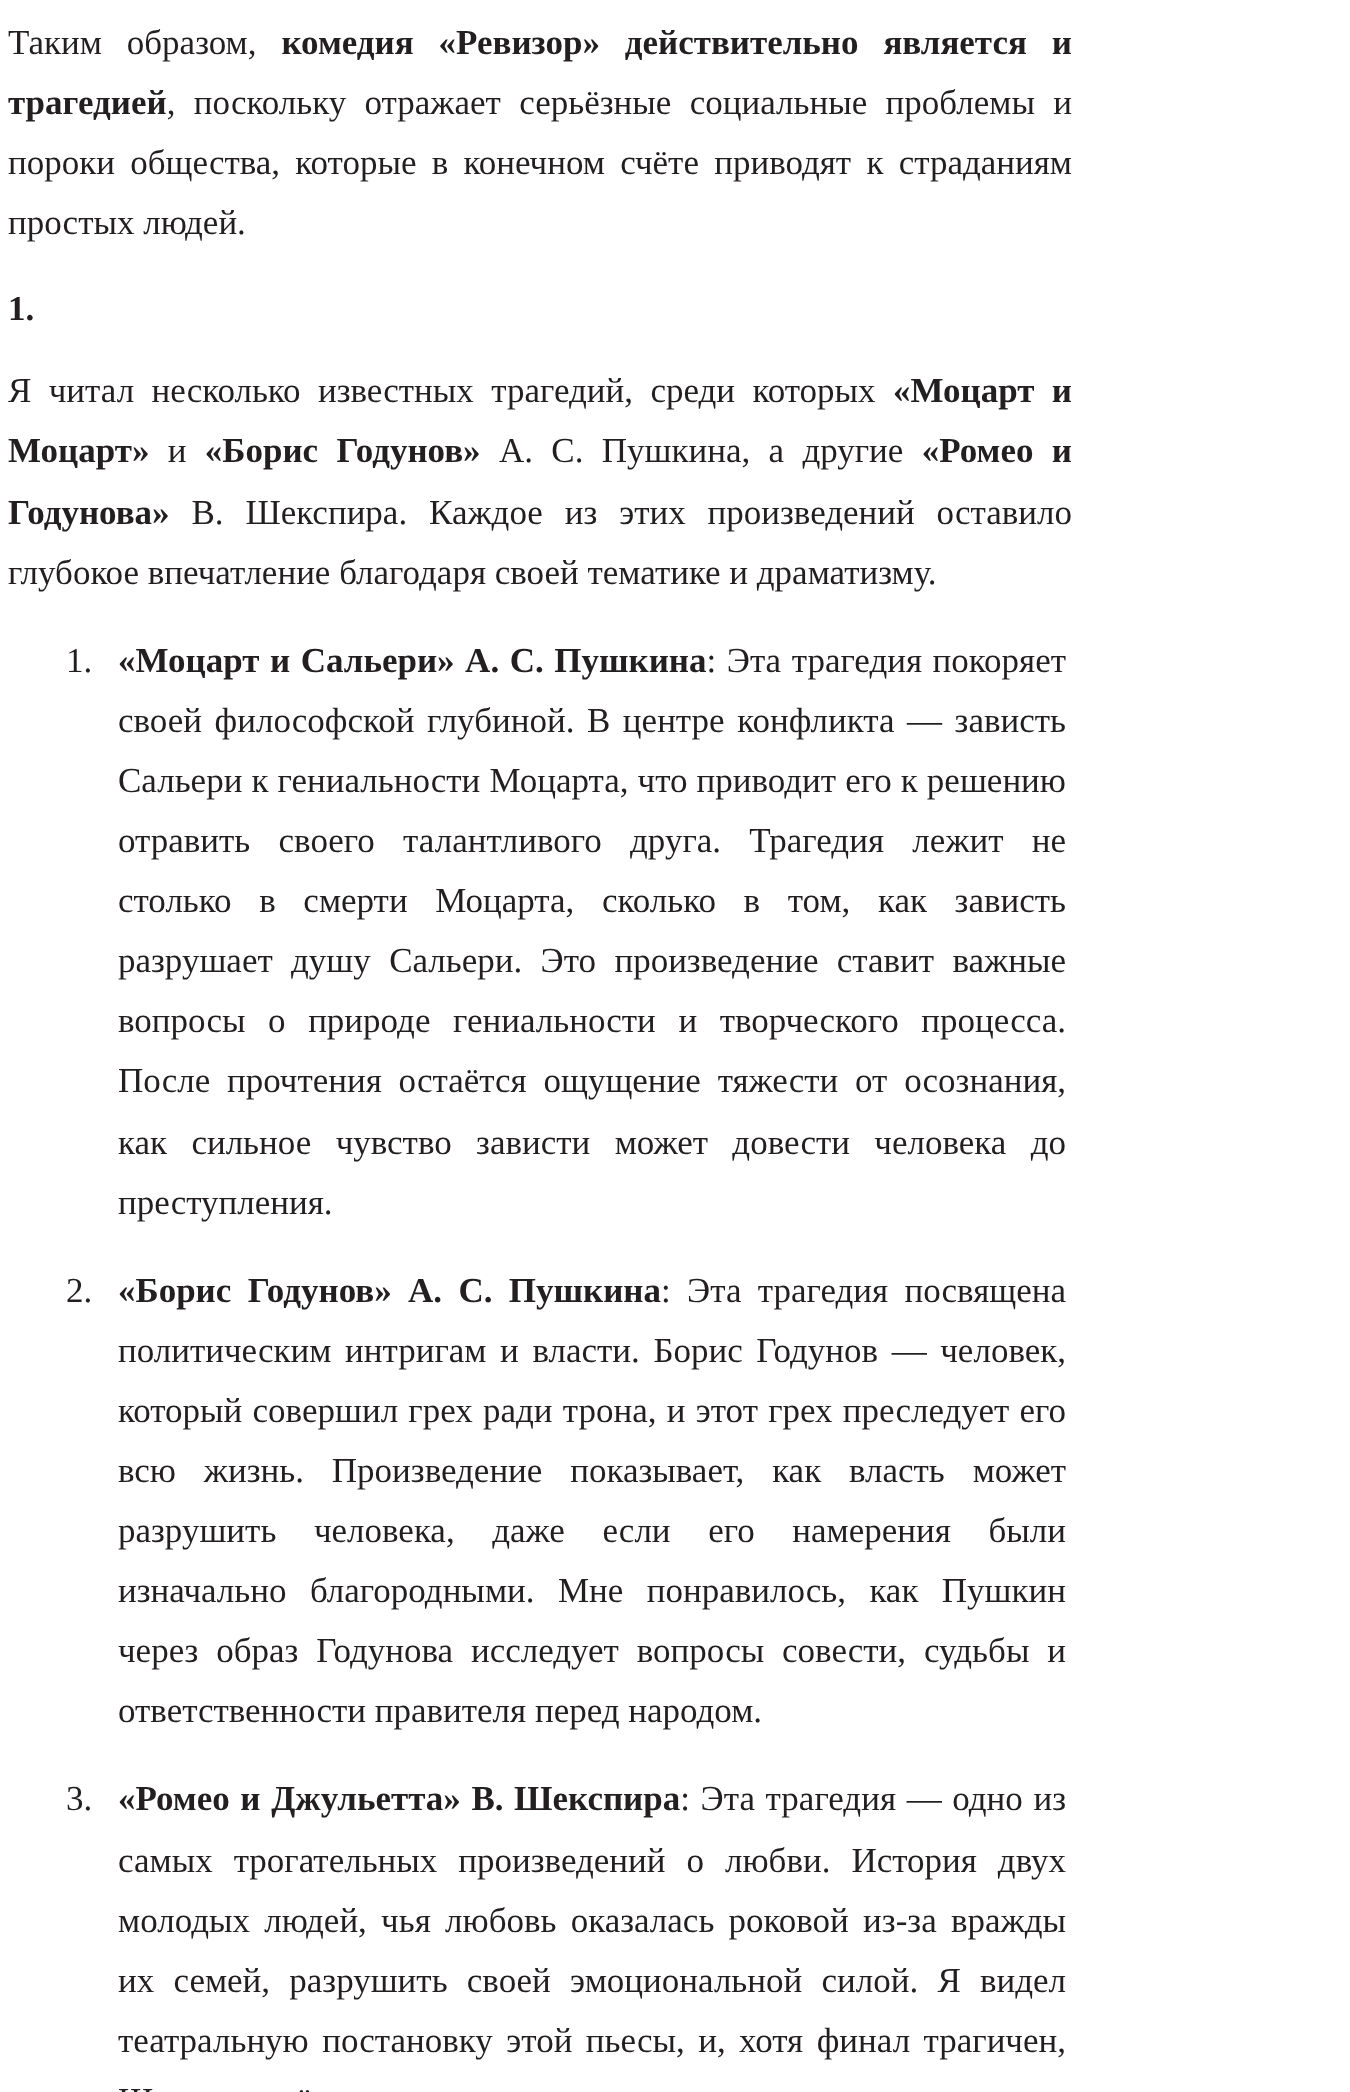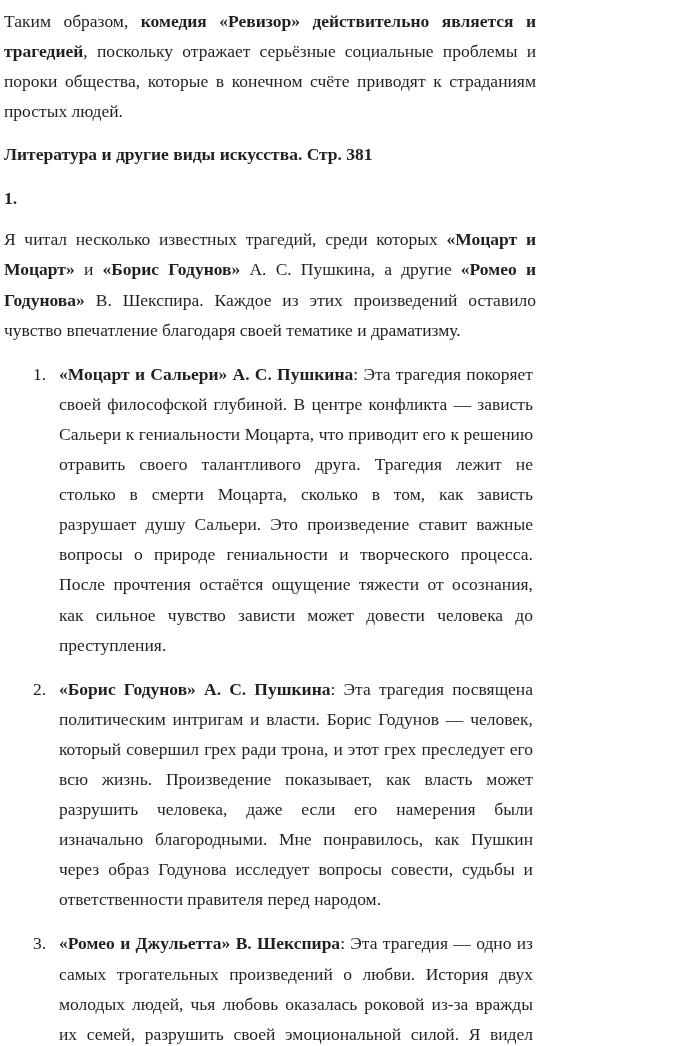--- a/index.html
+++ b/index.html
@@ -90,25 +90,24 @@
     letter-spacing: 0.5px;
   }
 </style>
 </head>
 <body>
 
 <div class="page">
 
   <p class="para"><span>Таким образом, </span><span class="bold">комедия «Ревизор» действительно является и трагедией</span><span>, поскольку отражает серьёзные социальные проблемы и пороки общества, которые в конечном счёте приводят к страданиям простых людей.</span></p>
 
-  <h2 class="heading">Литература и другие виды искусства. Стр. 381</h2>
 
   <div class="num-label">1.</div>
 
-  <p class="para"><span>Я читал несколько известных трагедий, среди которых </span><span class="bold">«Моцарт и Моцарт»</span><span> и </span><span class="bold">«Борис Годунов»</span><span> А. С. Пушкина, а другие </span><span class="bold">«Ромео и Годунова»</span><span> В. Шекспира. Каждое из этих произведений оставило чувство впечатление благодаря своей тематике и драматизму.</span></p>
+  <p class="para"><span>Я читал несколько известных трагедий, среди которых </span><span class="bold">«Моцарт и Моцарт»</span><span> и </span><span class="bold">«Борис Годунов»</span><span> А. С. Пушкина, а другие </span><span class="bold">«Ромео и Годунова»</span><span> В. Шекспира. Каждое из этих произведений оставило глубокое впечатление благодаря своей тематике и драматизму.</span></p>
 
   <ol class="items">
     <li><span class="bold">«Моцарт и Сальери» А. С. Пушкина</span><span>: Эта трагедия покоряет своей философской глубиной. В центре конфликта — зависть Сальери к гениальности Моцарта, что приводит его к решению отравить своего талантливого друга. Трагедия лежит не столько в смерти Моцарта, сколько в том, как зависть разрушает душу Сальери. Это произведение ставит важные вопросы о природе гениальности и творческого процесса. После прочтения остаётся ощущение тяжести от осознания, как сильное чувство зависти может довести человека до преступления.</span></li>
     <li><span class="bold">«Борис Годунов» А. С. Пушкина</span><span>: Эта трагедия посвящена политическим интригам и власти. Борис Годунов — человек, который совершил грех ради трона, и этот грех преследует его всю жизнь. Произведение показывает, как власть может разрушить человека, даже если его намерения были изначально благородными. Мне понравилось, как Пушкин через образ Годунова исследует вопросы совести, судьбы и ответственности правителя перед народом.</span></li>
     <li><span class="bold">«Ромео и Джульетта» В. Шекспира</span><span>: Эта трагедия — одно из самых трогательных произведений о любви. История двух молодых людей, чья любовь оказалась роковой из-за вражды их семей, разрушить своей эмоциональной силой. Я видел театральную постановку этой пьесы, и, хотя финал трагичен, Шекспир всё же оставляет в произведении луч</span></li>
   </ol>
 
 
 </div>
 

